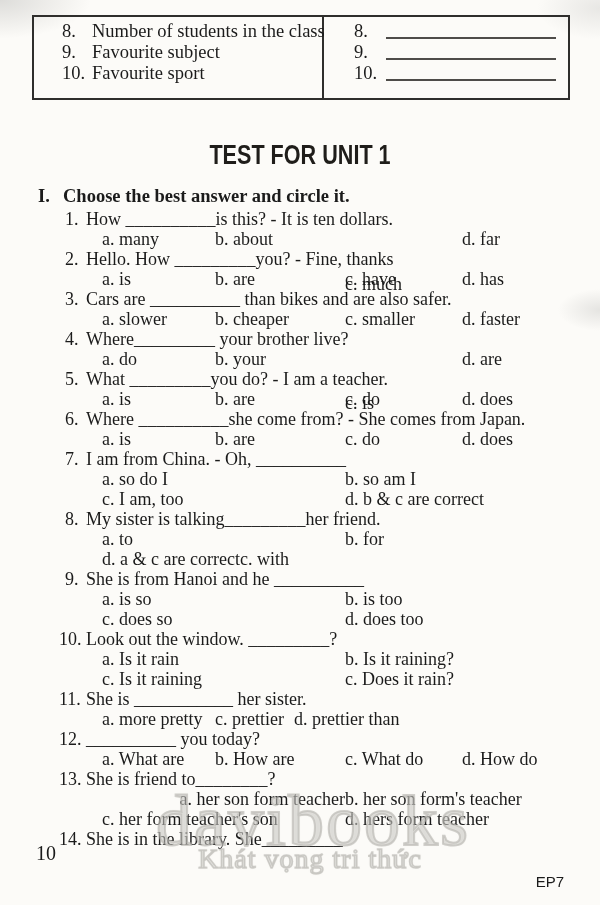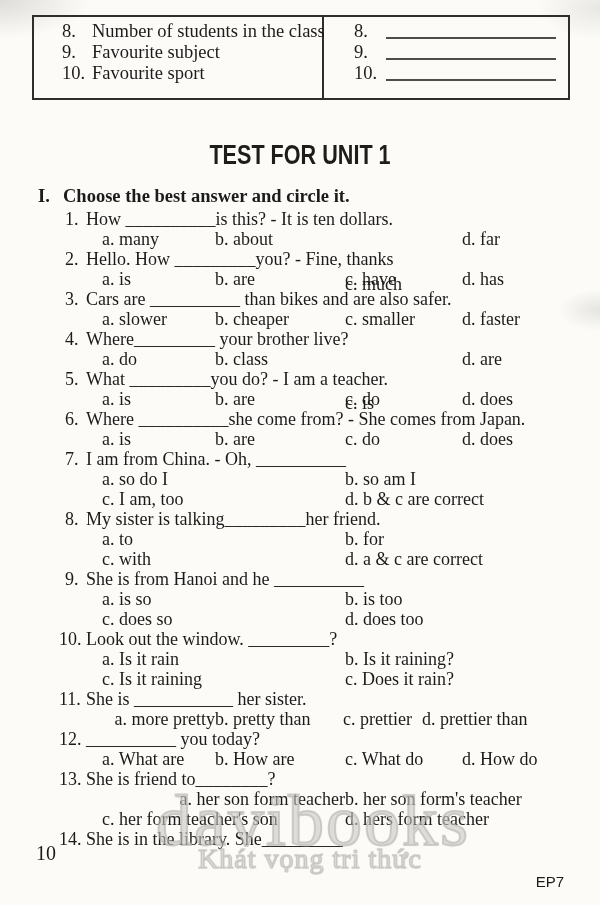--- a/index.html
+++ b/index.html
@@ -127,21 +127,21 @@
       <div class="q-line"><span class="q-num">3.</span><span class="q-text">Cars are __________ than bikes and are also safer.</span></div>
       <div class="opt-row">
         <span class="opt" style="width: 113px;">a. slower</span>
         <span class="opt" style="width: 130px;">b. cheaper</span>
         <span class="opt" style="width: 117px;">c. smaller</span>
         <span class="opt auto">d. faster</span>
       </div>
       <div class="q-line"><span class="q-num">4.</span><span class="q-text">Where_________ your brother live?</span></div>
       <div class="opt-row">
         <span class="opt" style="width: 113px;">a. do</span>
-        <span class="opt" style="width: 130px;">b. class</span>
+        <span class="opt" style="width: 130px;">b. your</span>
         <span class="opt" style="width: 117px; margin-top: 44px;">c. is</span>
         <span class="opt auto">d. are</span>
       </div>
       <div class="q-line"><span class="q-num">5.</span><span class="q-text">What _________you do? - I am a teacher.</span></div>
       <div class="opt-row">
         <span class="opt" style="width: 113px;">a. is</span>
         <span class="opt" style="width: 130px;">b. are</span>
         <span class="opt" style="width: 117px;">c. do</span>
         <span class="opt auto">d. does</span>
       </div>
@@ -160,22 +160,22 @@
       <div class="opt-row">
         <span class="opt" style="width: 243px;">c. I am, too</span>
         <span class="opt auto">d. b &amp; c are correct</span>
       </div>
       <div class="q-line"><span class="q-num">8.</span><span class="q-text">My sister is talking_________her friend.</span></div>
       <div class="opt-row">
         <span class="opt" style="width: 243px;">a. to</span>
         <span class="opt auto">b. for</span>
       </div>
       <div class="opt-row">
+        <span class="opt auto">d. a &amp; c are correct</span>
         <span class="opt" style="width: 243px;">c. with</span>
-        <span class="opt auto">d. a &amp; c are correct</span>
       </div>
       <div class="q-line"><span class="q-num">9.</span><span class="q-text">She is from Hanoi and he __________</span></div>
       <div class="opt-row">
         <span class="opt" style="width: 243px;">a. is so</span>
         <span class="opt auto">b. is too</span>
       </div>
       <div class="opt-row">
         <span class="opt" style="width: 243px;">c. does so</span>
         <span class="opt auto">d. does too</span>
       </div>
@@ -183,22 +183,21 @@
       <div class="opt-row">
         <span class="opt" style="width: 243px;">a. Is it rain</span>
         <span class="opt auto">b. Is it raining?</span>
       </div>
       <div class="opt-row">
         <span class="opt" style="width: 243px;">c. Is it raining</span>
         <span class="opt auto">c. Does it rain?</span>
       </div>
       <div class="q-line q-wide"><span class="q-num">11.</span><span class="q-text">She is ___________ her sister.</span></div>
       <div class="opt-row">
-        <span class="opt" style="width: 113px; text-align: right;">a. more pretty</span>
-        <span class="opt" style="width: 128px;">b. pretty than</span>
+        <span class="opt" style="width: 113px;">a. more pretty</span>
         <span class="opt" style="width: 79px;">c. prettier</span>
         <span class="opt auto">d. prettier than</span>
       </div>
       <div class="q-line q-wide"><span class="q-num">12.</span><span class="q-text">__________ you today?</span></div>
       <div class="opt-row">
         <span class="opt" style="width: 113px;">a. What are</span>
         <span class="opt" style="width: 130px;">b. How are</span>
         <span class="opt" style="width: 117px;">c. What do</span>
         <span class="opt auto">d. How do</span>
       </div>

